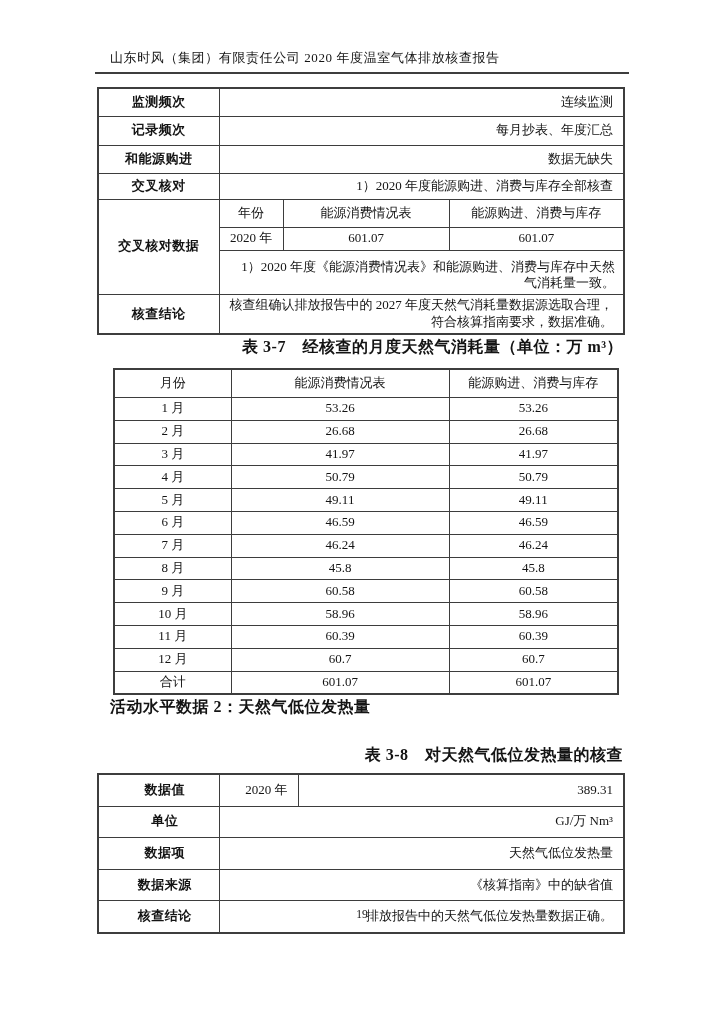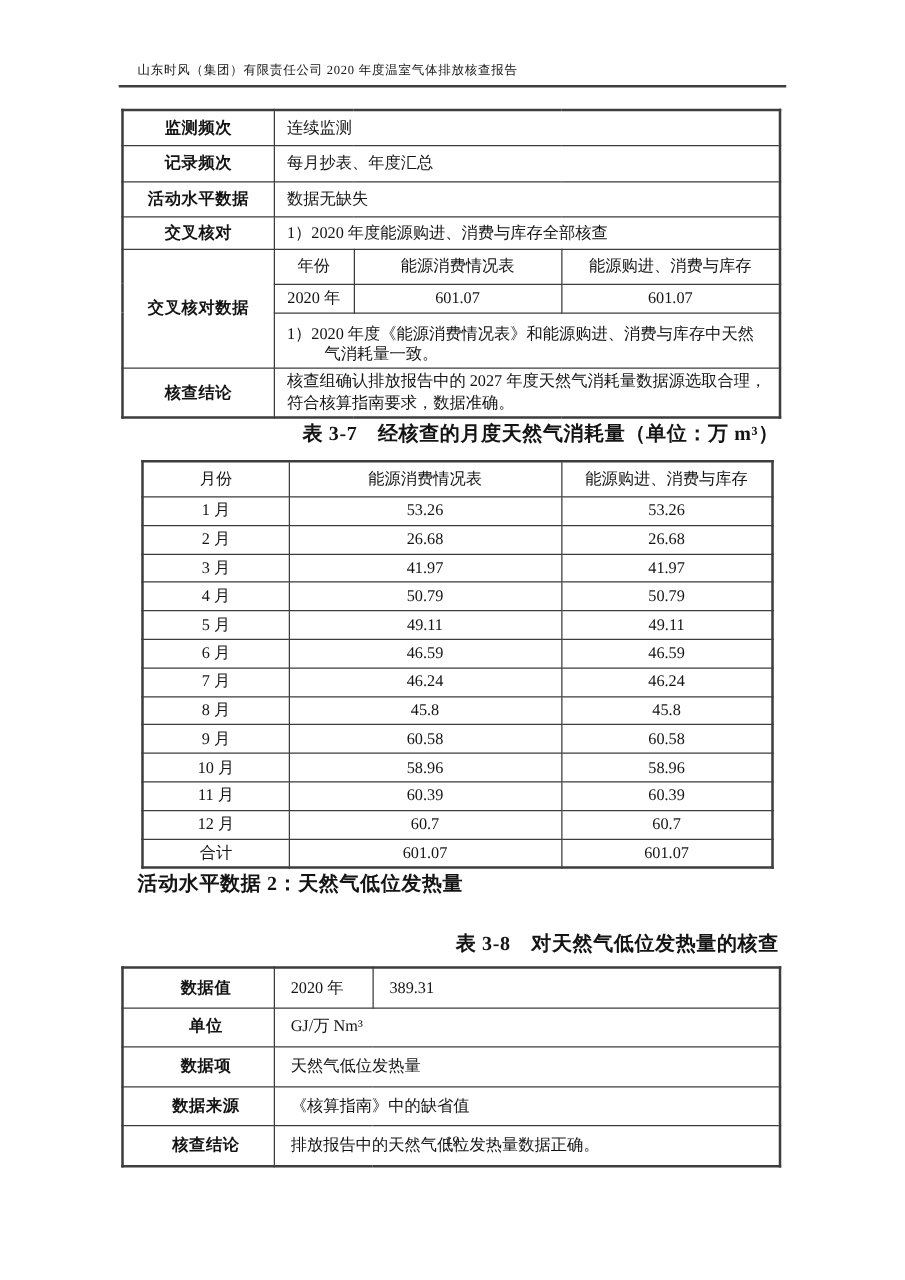--- a/index.html
+++ b/index.html
@@ -4,32 +4,32 @@
 <style>
   html,body { margin:0; padding:0; background:#fff; }
   .page {
     position:relative; width:724px; height:1024px; background:#ffffff;
     font-family:"Liberation Serif","DejaVu Serif",serif; color:#141414;
     overflow:hidden;
   }
   .doc-header {
     position:absolute; left:95px; top:49px; width:519px;
     border-bottom:2px solid #3d3d3d; padding:0 0 5px 15px;
-    font-size:10px; letter-spacing:0.6px; white-space:nowrap;
+    font-size:13px; letter-spacing:0.6px; white-space:nowrap;
   }
   table.tbl {
     position:absolute; border-collapse:collapse; table-layout:fixed;
     border:2px solid #3d3d3d;
   }
   table.tbl td {
     border:1px solid #3d3d3d; font-size:13px; line-height:1.3;
     vertical-align:middle; overflow:hidden;
   }
   .lbl { font-weight:bold; text-align:center; letter-spacing:0.5px; }
-  .val { text-align:left; padding:2px 10px; }
+  .val { text-align:right; padding:2px 10px; }
   .ctr { text-align:center; }
   .top-table { left:97px; top:87px; width:526px; }
   .note { padding:8px 8px 2px 40px; text-indent:-30px; line-height:16px; }
   .concl { line-height:17px; }
   .tbl-title {
     position:absolute; left:97px; width:526px; text-align:right;
     font-weight:bold; font-size:16px; letter-spacing:0.5px;
   }
   .t37-title { top:337px; }
   .t38-title { top:745px; }
@@ -64,21 +64,21 @@
     <tbody>
         <tr style="height:28px">
       <td class="lbl">监测频次</td>
       <td class="val" colspan="3">连续监测</td>
     </tr>
     <tr style="height:29px">
       <td class="lbl">记录频次</td>
       <td class="val" colspan="3">每月抄表、年度汇总</td>
     </tr>
     <tr style="height:28px">
-      <td class="lbl">活动水平数据</td>
+      <td class="lbl">和能源购进</td>
       <td class="val" colspan="3">数据无缺失</td>
     </tr>
     <tr style="height:26px">
       <td class="lbl">交叉核对</td>
       <td class="val" colspan="3">1）2020 年度能源购进、消费与库存全部核查</td>
     </tr>
     <tr style="height:28px">
       <td class="lbl" rowspan="3">交叉核对数据</td>
       <td class="ctr">年份</td>
       <td class="ctr">能源消费情况表</td>

